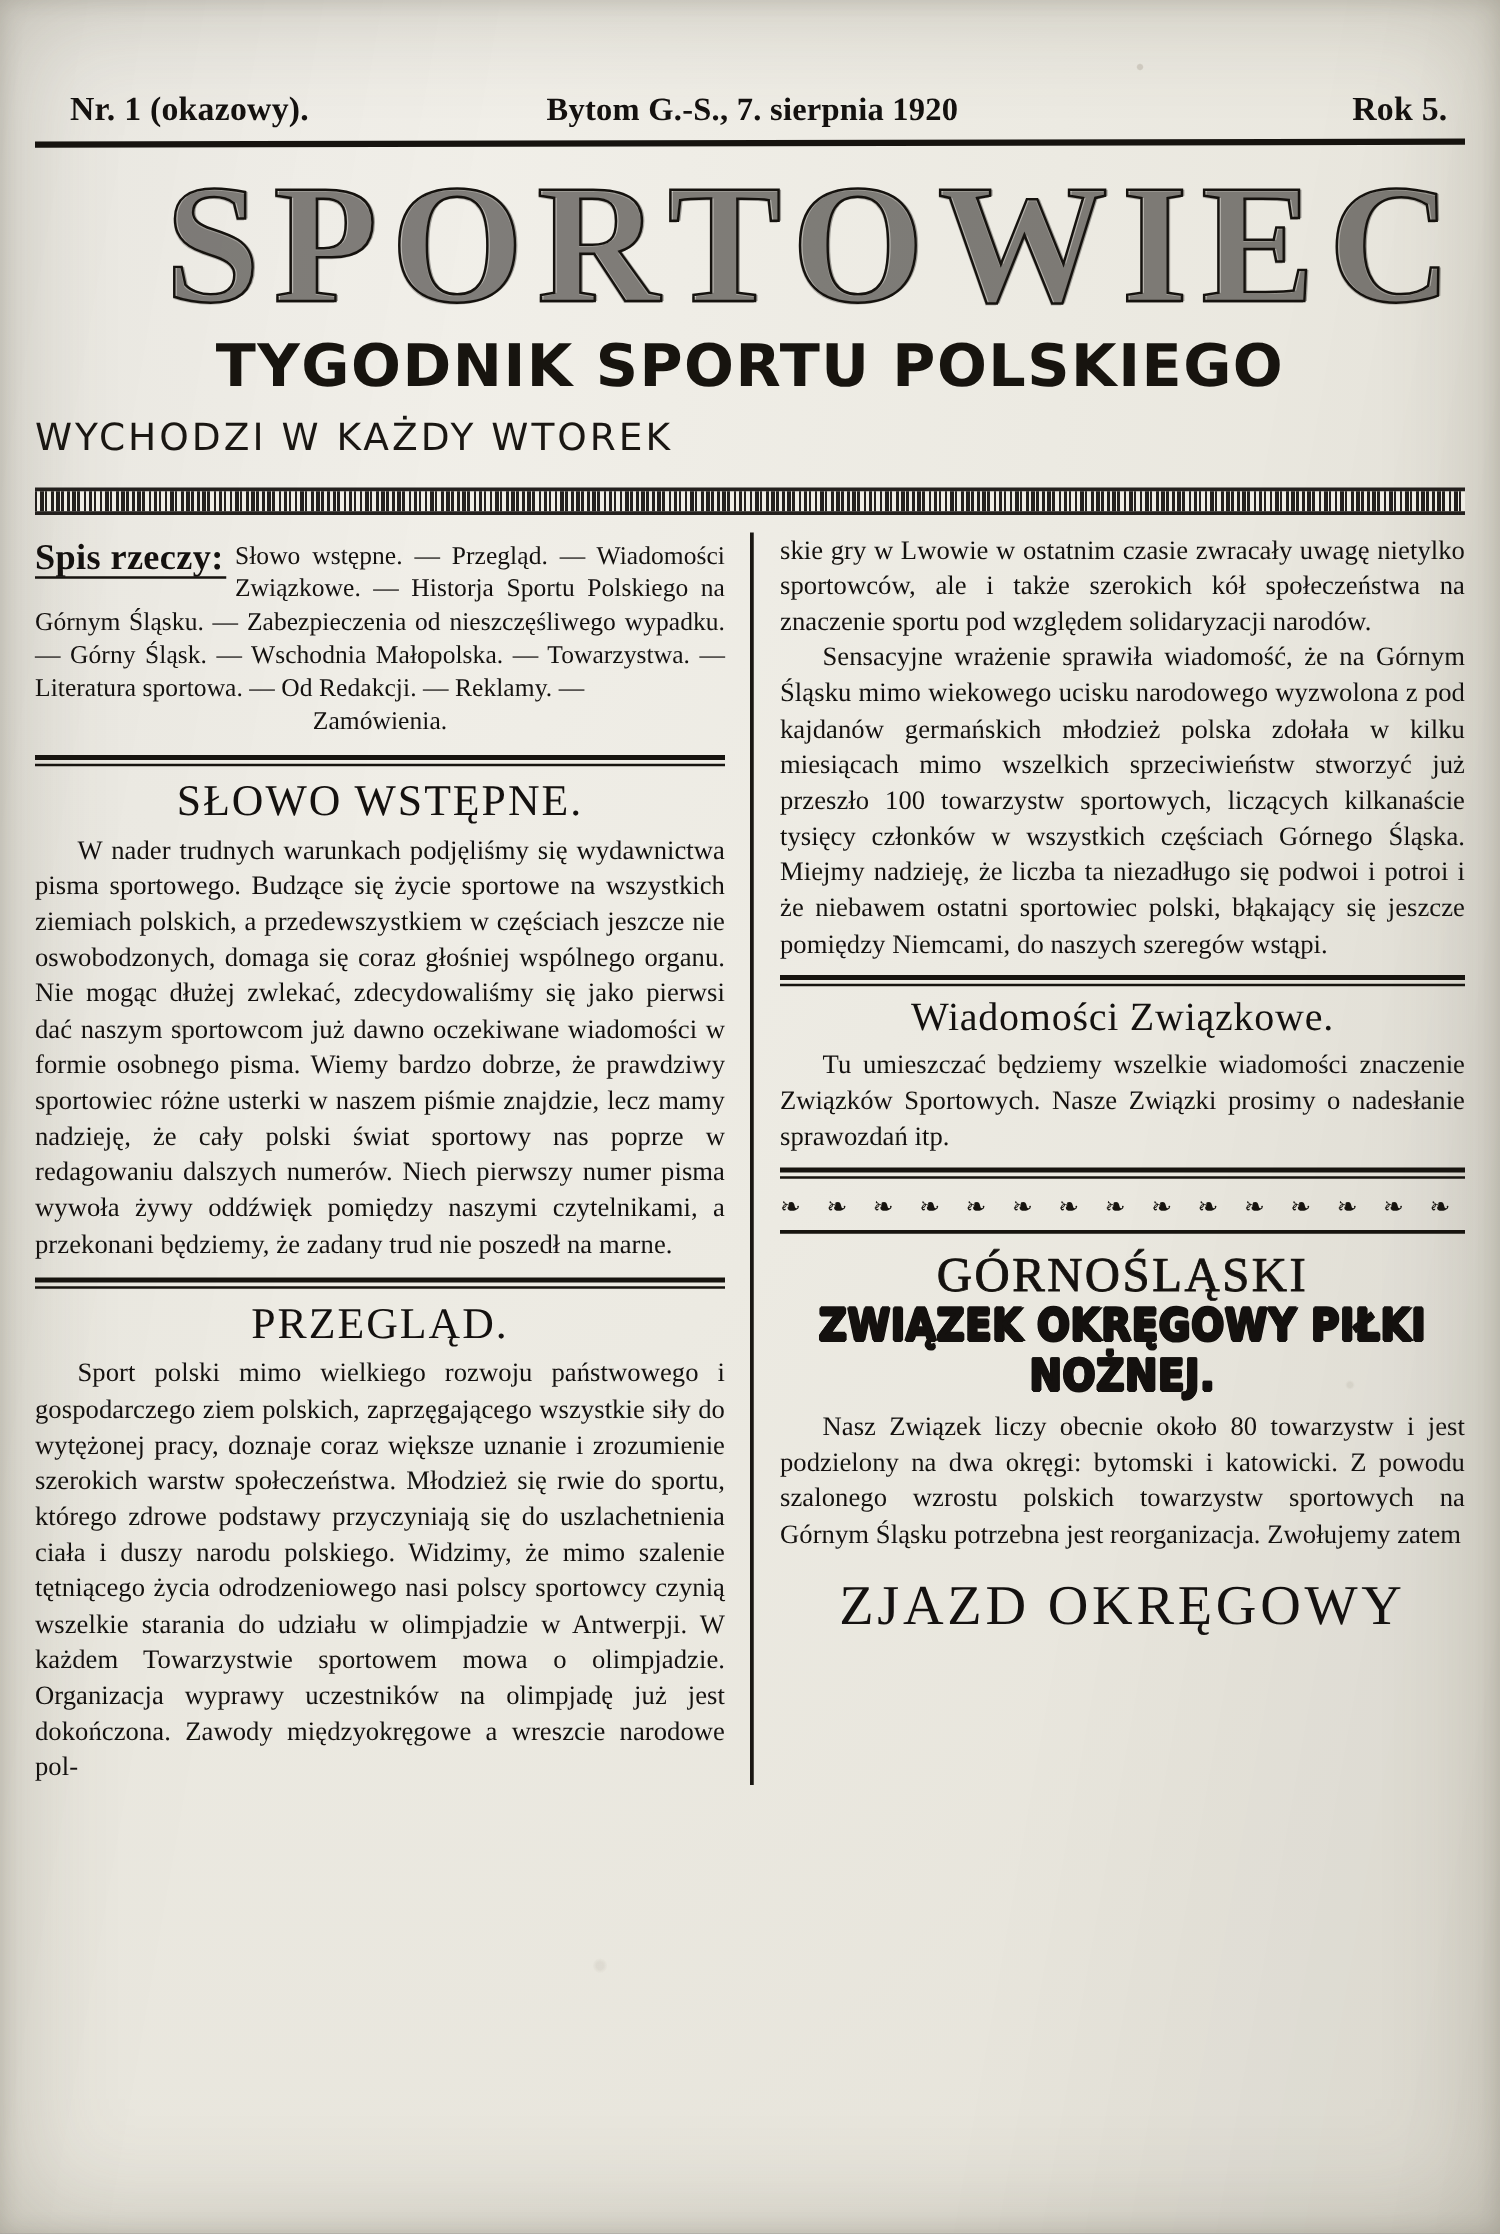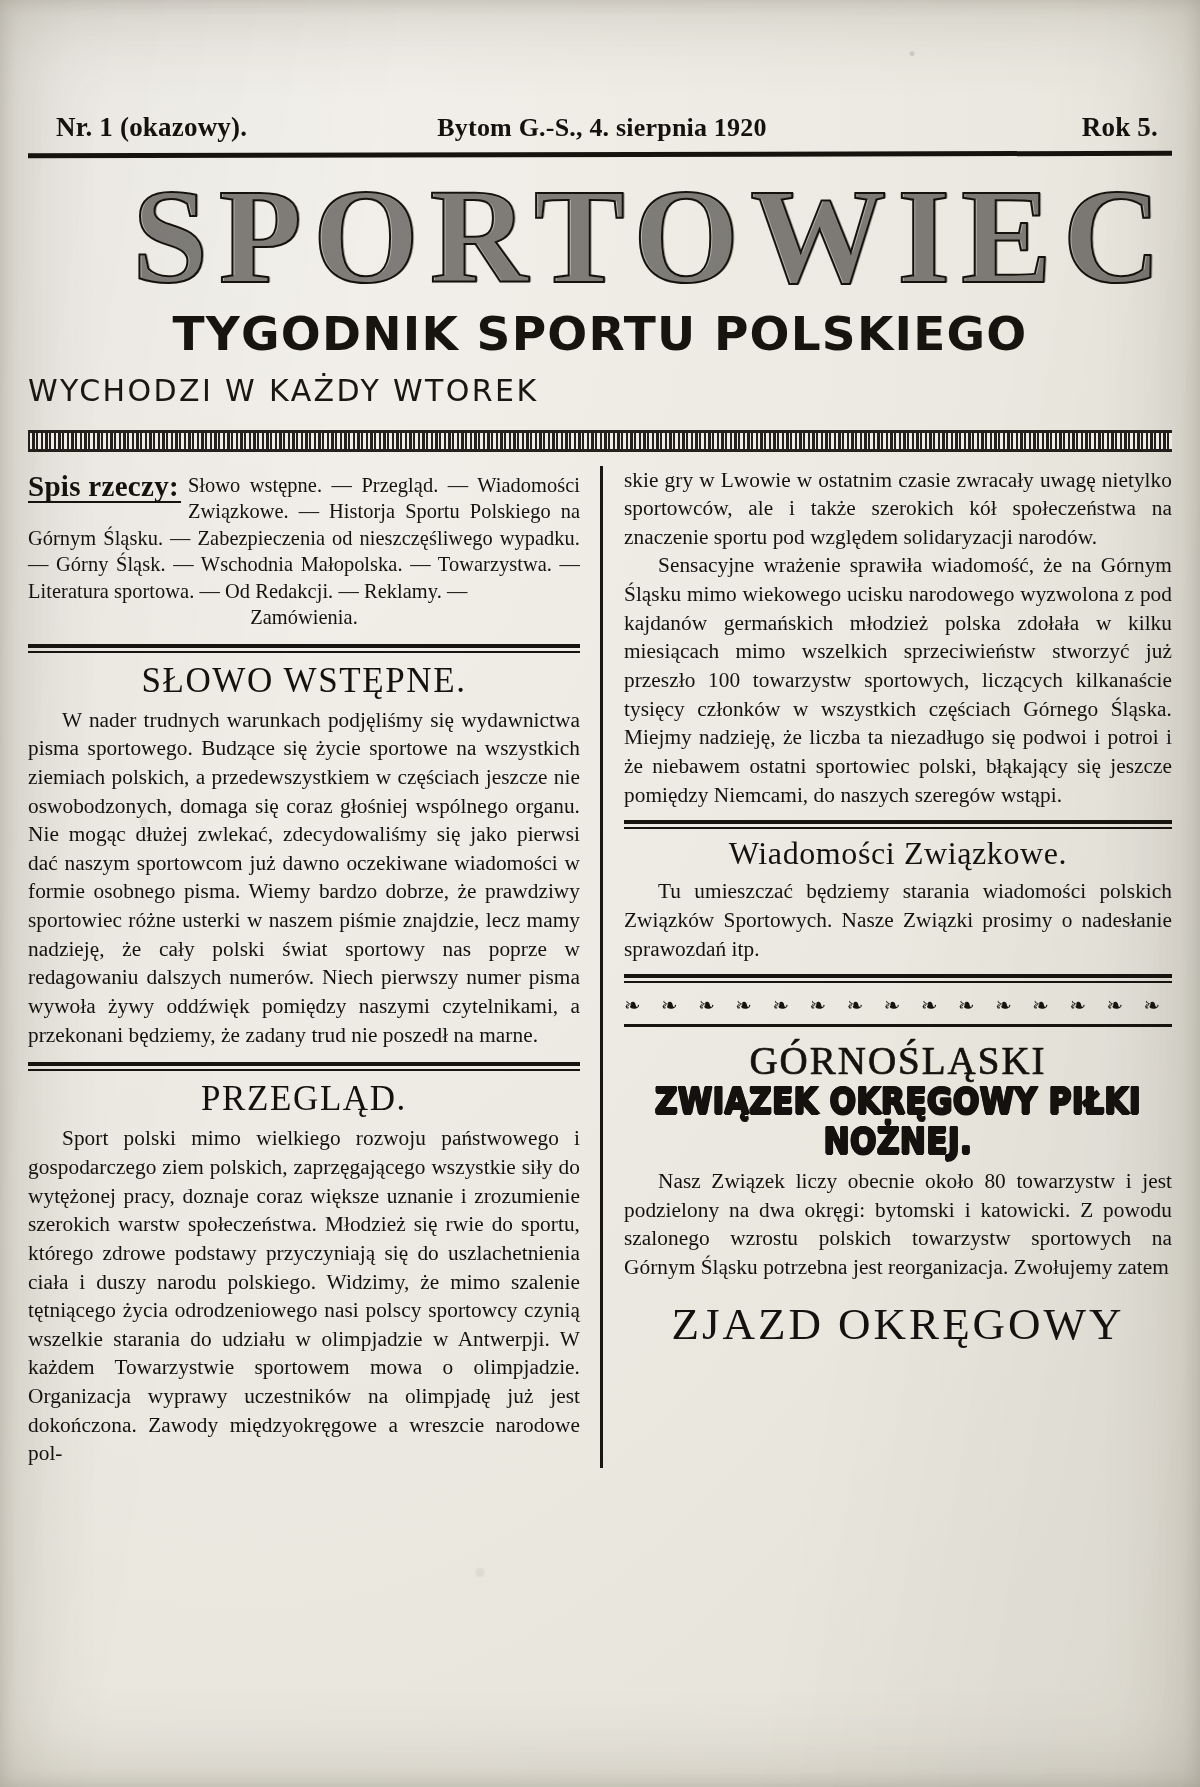--- a/index.html
+++ b/index.html
@@ -31,21 +31,21 @@
       radial-gradient(circle at 40% 88%, rgba(120,110,90,.10) 0 3px, transparent 6px),
       linear-gradient(100deg, rgba(0,0,0,.035) 0%, rgba(0,0,0,0) 28%, rgba(0,0,0,0) 70%, rgba(0,0,0,.05) 100%);
     mix-blend-mode: multiply;
     opacity: .9;
   }
   .edge-shadow {
     position: absolute; inset: 0; pointer-events: none;
     box-shadow: inset 0 0 90px rgba(90,82,64,.30), inset 0 0 18px rgba(60,54,40,.18);
   }
 
-  .inner { position: relative; padding: 0 28px; z-index: 2; margin-top: 40px; }
+  .inner { position: relative; padding: 0 28px; z-index: 2; }
 
   
   .folio {
     display: flex;
     align-items: baseline;
     justify-content: space-between;
     padding-top: 72px;
     font-family: "Liberation Serif", serif;
     font-weight: bold;
     font-size: 27px;
@@ -217,21 +217,21 @@
   }
 </style>
 </head>
 <body>
 
 <div class="page">
   <div class="inner">
 
     <div class="folio">
       <span class="issue">Nr. 1 (okazowy).</span>
-      <span class="place">Bytom G.-S., 4. sierpnia 1920</span>
+      <span class="place">Bytom G.-S., 7. sierpnia 1920</span>
       <span class="year">Rok 5.</span>
     </div>
     <div class="rule-heavy"></div>
 
     <div class="title-word">SPORTOWIEC</div>
     <div class="subtitle">TYGODNIK SPORTU POLSKIEGO</div>
     <div class="tagline">WYCHODZI W KAŻDY WTOREK</div>
 
     <div class="band"></div>
 
@@ -260,21 +260,21 @@
       </div>
 
       <div class="col col-r">
 
         <p>skie gry w Lwowie w ostatnim czasie zwracały uwagę nietylko sportowców, ale i także szerokich kół społeczeństwa na znaczenie sportu pod względem solidaryzacji narodów.</p>
         <p class="indent">Sensacyjne wrażenie sprawiła wiadomość, że na Górnym Śląsku mimo wiekowego ucisku narodowego wyzwolona z pod kajdanów germańskich młodzież polska zdołała w kilku miesiącach mimo wszelkich sprzeciwieństw stworzyć już przeszło 100 towarzystw sportowych, liczących kilkanaście tysięcy członków w wszystkich częściach Górnego Śląska. Miejmy nadzieję, że liczba ta niezadługo się podwoi i potroi i że niebawem ostatni sportowiec polski, błąkający się jeszcze pomiędzy Niemcami, do naszych szeregów wstąpi.</p>
 
         <div class="rule-dbl tight"></div>
 
         <h2 class="sec small">Wiadomości Związkowe.</h2>
-        <p class="indent">Tu umieszczać będziemy starania wiadomości polskich Związków Sportowych. Nasze Związki prosimy o nadesłanie sprawozdań itp.</p>
+        <p class="indent">Tu umieszczać będziemy wszelkie wiadomości znaczenie Związków Sportowych. Nasze Związki prosimy o nadesłanie sprawozdań itp.</p>
 
         <div class="rule-dbl tight"></div>
 
         <div class="ornaments">
           ❧&nbsp;❧&nbsp;❧&nbsp;❧&nbsp;❧&nbsp;❧&nbsp;❧&nbsp;❧&nbsp;❧&nbsp;❧&nbsp;❧&nbsp;❧&nbsp;❧&nbsp;❧&nbsp;❧&nbsp;❧&nbsp;❧&nbsp;❧
         </div>
 
         <div class="gornoslaski">GÓRNOŚLĄSKI</div>
         <div class="zwiazek">ZWIĄZEK OKRĘGOWY PIŁKI NOŻNEJ.</div>
 

